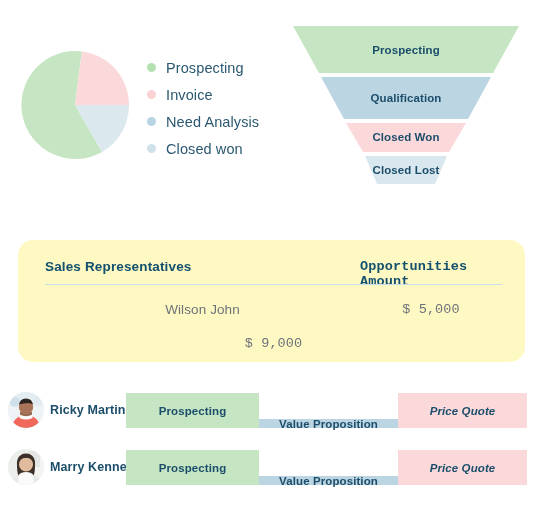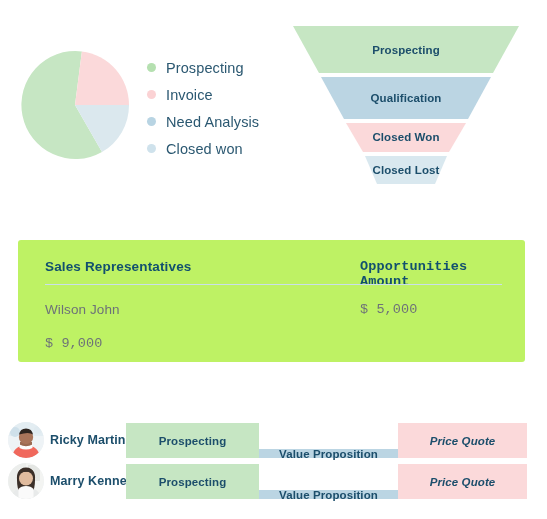--- a/index.html
+++ b/index.html
@@ -74,22 +74,22 @@
     letter-spacing: .1px;
   }
 
   
   .table-card {
     position: absolute;
     left: 18px;
     top: 240px;
     width: 507px;
     height: 122px;
-    background: #bef264;
-    border-radius: 3px;
+    background: #fef9c3;
+    border-radius: 15px;
     box-sizing: border-box;
   }
   .table-head {
     position: absolute;
     left: 27px;
     top: 19px;
     right: 23px;
     display: flex;
   }
   .th {
@@ -111,36 +111,37 @@
   .table-rows {
     position: absolute;
     left: 27px;
     top: 52px;
     right: 23px;
   }
   .trow {
     display: flex;
     height: 34px;
     align-items: center;
+    text-align: center;
   }
   .td {
     font-size: 13.5px;
     color: #6d7278;
     letter-spacing: .1px;
   }
 
   
   .person-row {
     position: absolute;
     left: 0;
     width: 547px;
     height: 36px;
   }
-  .person-row.r1 { top: 422px; }
-  .person-row.r2 { top: 463px; text-align: center; }
+  .person-row.r1 { top: 392px; }
+  .person-row.r2 { top: 449px; text-align: center; }
 
   .avatar {
     position: absolute;
     left: 8px;
     top: 0;
     width: 36px;
     height: 36px;
     border-radius: 50%;
     overflow: hidden;
     background: #eef2f5;

